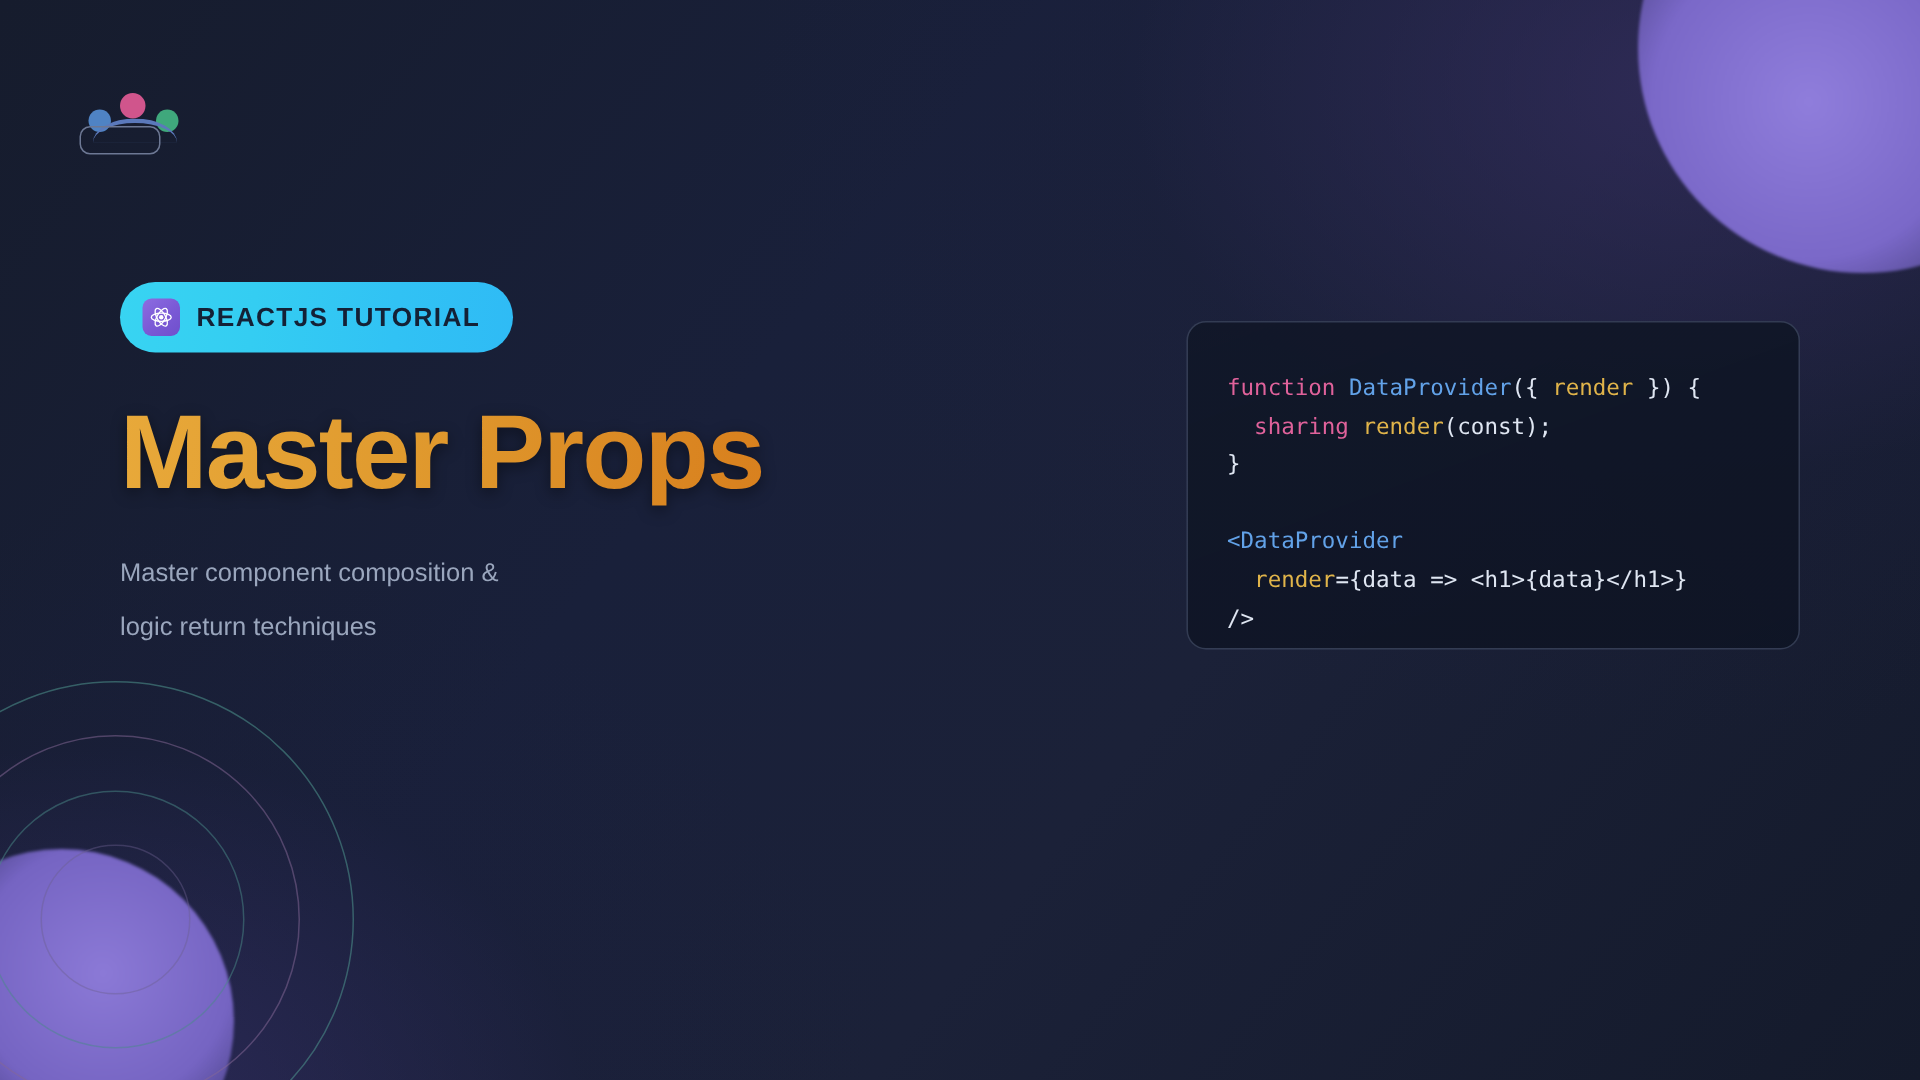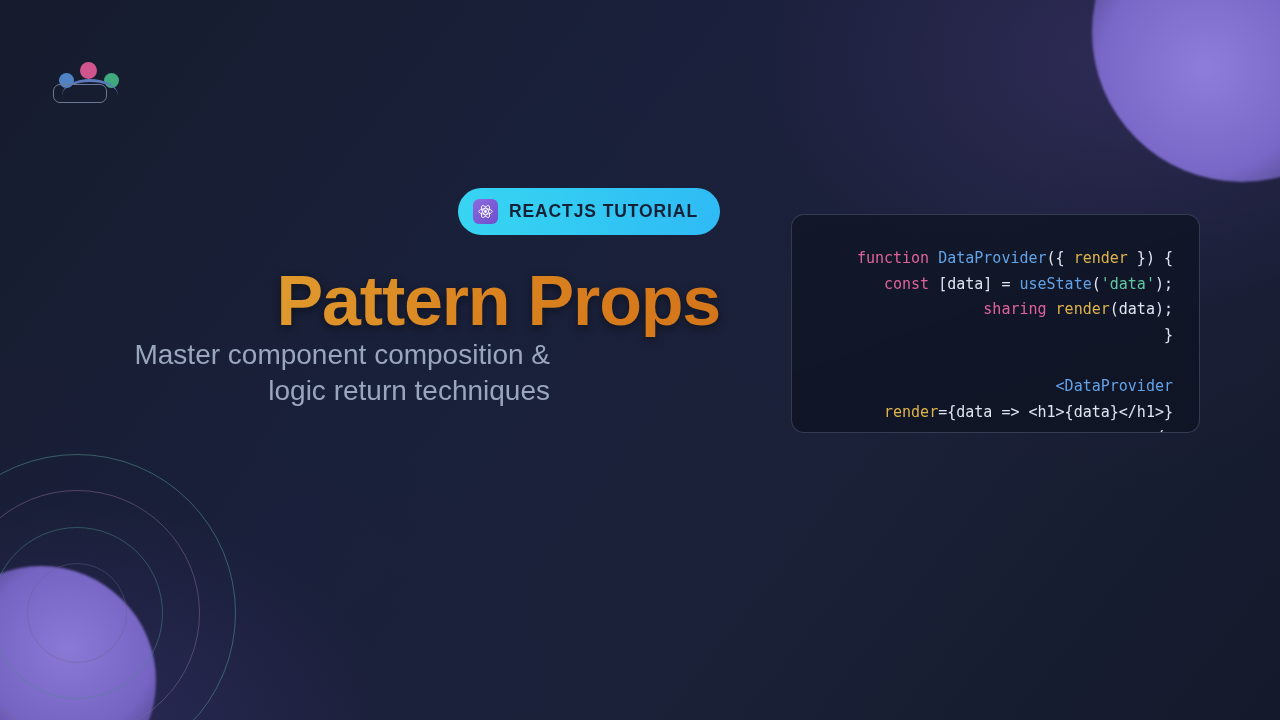--- a/index.html
+++ b/index.html
@@ -12,21 +12,20 @@
   .slide {
     position: relative;
     width: 1280px;
     height: 720px;
     overflow: hidden;
     font-family: "Liberation Sans", sans-serif;
     background:
       radial-gradient(900px 620px at 88% 8%, rgba(62,50,110,0.55) 0%, rgba(30,32,66,0.18) 42%, rgba(0,0,0,0) 70%),
       radial-gradient(760px 560px at 4% 104%, rgba(72,56,132,0.42) 0%, rgba(30,30,64,0.15) 45%, rgba(0,0,0,0) 72%),
       linear-gradient(128deg, #161c2d 0%, #19203a 38%, #1b2138 62%, #141a2b 100%);
-    text-align: right;
   }
 
   
   .glow-tr {
     position: absolute;
     top: -118px; right: -112px;
     width: 300px; height: 300px;
     border-radius: 50%;
     background: radial-gradient(circle at 38% 62%, #8f7ddb 0%, #7a68c8 40%, rgba(96,82,170,0.42) 66%, rgba(60,52,118,0) 82%);
     filter: blur(1px);
@@ -121,21 +120,22 @@
     color: transparent;
     -webkit-text-fill-color: transparent;
     filter: drop-shadow(0 3px 5px rgba(0,0,0,0.42));
   }
   .title-line.plain {
     color: #ffffff;
     text-shadow: 0 3px 5px rgba(0,0,0,0.42);
   }
 
   .subtitle {
-    font-size: 28px;
+    margin-top: 27px;
+    font-size: 17px;
     line-height: 36px;
     font-weight: 400;
     color: #9aa6bd;
     max-width: 470px;
   }
 
   
   .code-panel {
     position: absolute;
     left: 791px; top: 214px;
@@ -188,35 +188,34 @@
           <circle cx="12" cy="12" r="2.1" fill="#ffffff"></circle>
           <ellipse cx="12" cy="12" rx="9.4" ry="3.9" fill="none" stroke="#ffffff" stroke-width="1.25"></ellipse>
           <ellipse cx="12" cy="12" rx="9.4" ry="3.9" fill="none" stroke="#ffffff" stroke-width="1.25" transform="rotate(60 12 12)"></ellipse>
           <ellipse cx="12" cy="12" rx="9.4" ry="3.9" fill="none" stroke="#ffffff" stroke-width="1.25" transform="rotate(120 12 12)"></ellipse>
         </svg>
       </span>
       <span class="badge-label">REACTJS TUTORIAL</span>
     </div>
 
     <div class="title">
-      <div class="title-line accent">Pattern Props</div>
+      <div class="title-line accent">Master Props</div>
     </div>
 
     <div class="subtitle">
       <div>Master component composition &amp;</div>
       <div>logic return techniques</div>
     </div>
 
   </div>
 
   <div class="code-panel">
     <div id="code-body">
         <div class="code-line"><span class="tok-kw">function </span><span class="tok-fn">DataProvider</span><span class="tok-pln">({ </span><span class="tok-prop">render</span><span class="tok-pln"> }) {</span></div>
-        <div class="code-line"><span class="tok-pln">  </span><span class="tok-kw">const</span><span class="tok-pln"> [data] = </span><span class="tok-fn">useState</span><span class="tok-pln">(</span><span class="tok-str">'data'</span><span class="tok-pln">);</span></div>
-        <div class="code-line"><span class="tok-pln">  </span><span class="tok-kw">sharing</span><span class="tok-pln"> </span><span class="tok-prop">render</span><span class="tok-pln">(data);</span></div>
+        <div class="code-line"><span class="tok-pln">  </span><span class="tok-kw">sharing</span><span class="tok-pln"> </span><span class="tok-prop">render</span><span class="tok-pln">(const);</span></div>
         <div class="code-line"><span class="tok-pln">}</span></div>
         <div class="code-line"><span class="tok-pln"> </span></div>
         <div class="code-line"><span class="tok-tag">&lt;DataProvider</span></div>
         <div class="code-line"><span class="tok-pln">  </span><span class="tok-prop">render</span><span class="tok-pln">={data =&gt; &lt;h1&gt;{data}&lt;/h1&gt;}</span></div>
         <div class="code-line"><span class="tok-pln">/&gt;</span></div>
       </div>
   </div>
 
 </div>
 

